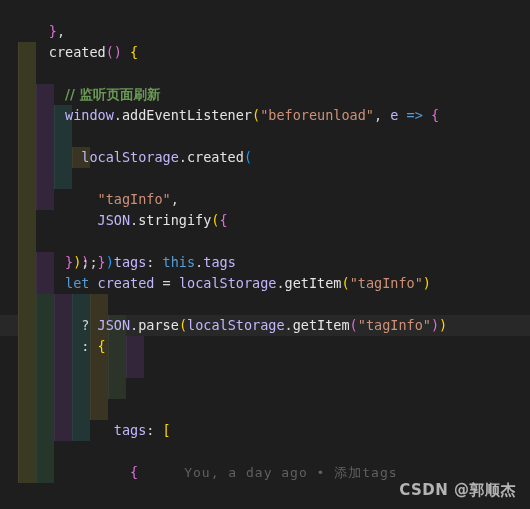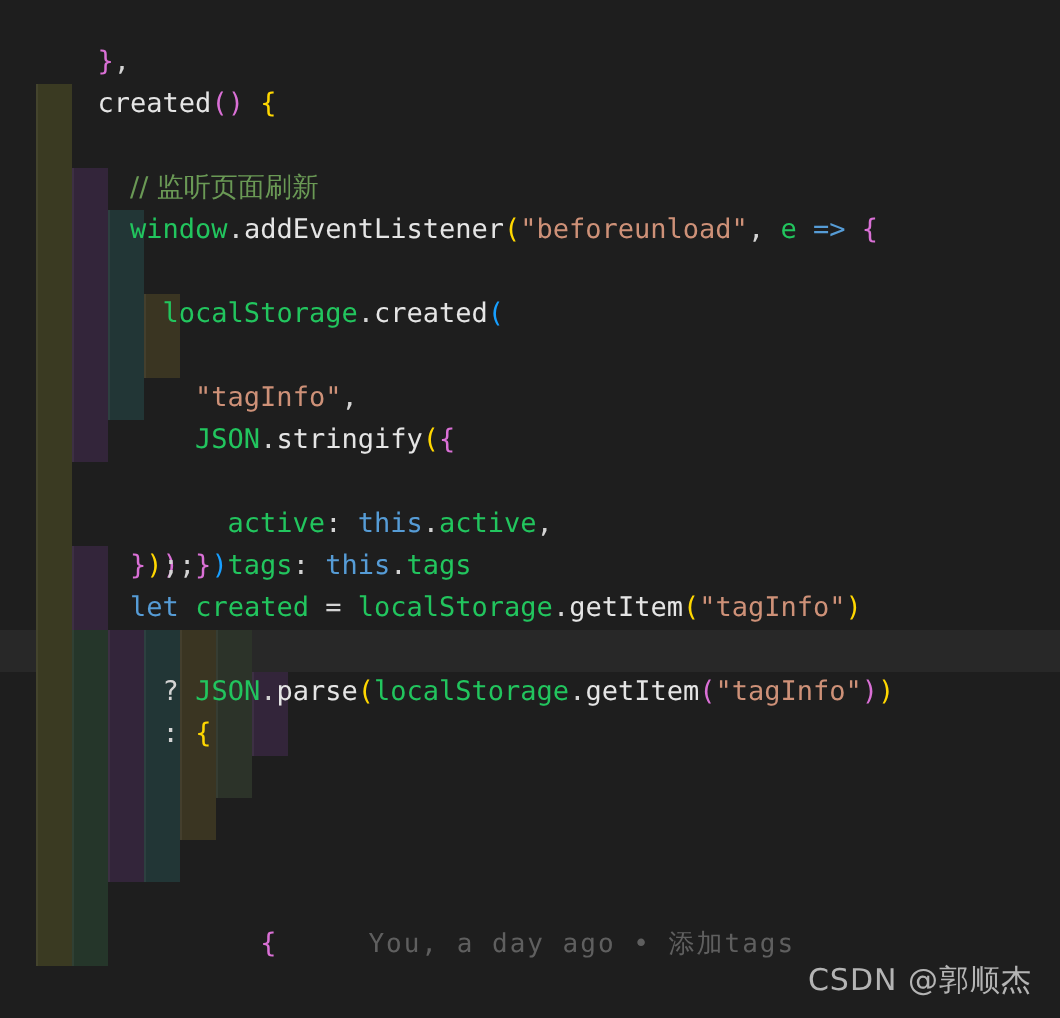--- a/index.html
+++ b/index.html
@@ -31,21 +31,21 @@
   .g2{background:#33253a;}
   .g3{background:#223636;}
   .g4{background:#3a3522;}
   .g5{background:#2c3329;}
   .guide.b{box-shadow:inset 1px 0 0 rgba(255,255,255,.05);}
   .code{position:relative;z-index:2;}
 
   
   .kw      {color:#569cd6;}  
   .fn      {color:#e5e5e5;}  
-  .prop    {color:#22c55e;}  
+  .prop    {color:#c4b5fd;}  
   .str     {color:#ce9178;}  
   .num     {color:#b5cea8;}  
   .com     {color:#6a9955;}  
   .op      {color:#d4d4d4;}  
   .p-y     {color:#ffd700;}  
   .p-m     {color:#da70d6;}  
   .p-b     {color:#179fff;}  
   .arrow   {color:#569cd6;}
 
   .blame{
@@ -55,21 +55,21 @@
     margin-left:46px;
     letter-spacing:1px;
   }
   .watermark{
     position:absolute;right:14px;bottom:9px;
     color:#cfcfcf;opacity:.85;
     font-family:"Liberation Sans","DejaVu Sans",sans-serif;
     font-size:15px;letter-spacing:.5px;
     z-index:20;pointer-events:none;
   }
-  .cn{font-family:"DejaVu Sans","Liberation Sans",sans-serif;}
+  .cn{font-family:"DejaVu Sans","Liberation Sans",sans-serif;font-weight:bold;}
 </style>
 </head>
 <body>
 
 <div id="editor">
 
   <div class="line" style="top:0px">
     <span class="code"><span class="op">&nbsp;&nbsp;</span><span class="p-m">}</span><span class="op">,</span></span>
   </div>
 
@@ -100,27 +100,20 @@
     <span class="code">        <span class="str">"tagInfo"</span><span class="op">,</span></span>
   </div>
 
   <div class="line">
     <span class="guide g0 b" style="left:18px"></span>
     <span class="guide g2 b" style="left:36px"></span>
     <span class="guide g3 b" style="left:54px"></span>
     <span class="code">        <span class="prop">JSON</span><span class="op">.</span><span class="fn">stringify</span><span class="p-y">(</span><span class="p-m">{</span></span>
   </div>
 
-  <div class="line">
-    <span class="guide g0 b" style="left:18px"></span>
-    <span class="guide g2 b" style="left:36px"></span>
-    <span class="guide g3 b" style="left:54px"></span>
-    <span class="guide g4 b" style="left:72px"></span>
-    <span class="code">          <span class="prop">active</span><span class="op">:</span> <span class="kw">this</span><span class="op">.</span><span class="prop">active</span><span class="op">,</span></span>
-  </div>
 
   <div class="line">
     <span class="guide g0 b" style="left:18px"></span>
     <span class="guide g2 b" style="left:36px"></span>
     <span class="guide g3 b" style="left:54px"></span>
     <span class="guide g4 b" style="left:72px"></span>
     <span class="code">          <span class="prop">tags</span><span class="op">:</span> <span class="kw">this</span><span class="op">.</span><span class="prop">tags</span></span>
   </div>
 
   <div class="line">
@@ -152,20 +145,28 @@
     <span class="code">      <span class="op">?</span> <span class="prop">JSON</span><span class="op">.</span><span class="fn">parse</span><span class="p-y">(</span><span class="prop">localStorage</span><span class="op">.</span><span class="fn">getItem</span><span class="p-m">(</span><span class="str">"tagInfo"</span><span class="p-m">)</span><span class="p-y">)</span></span>
   </div>
 
   <div class="line">
     <span class="guide g0 b" style="left:18px"></span>
     <span class="guide g2 b" style="left:36px"></span>
     <span class="code">      <span class="op">:</span> <span class="p-y">{</span></span>
   </div>
 
 
+  <div class="line">
+    <span class="guide g0 b" style="left:18px"></span>
+    <span class="guide g1 b" style="left:36px"></span>
+    <span class="guide g2 b" style="left:54px"></span>
+    <span class="guide g3 b" style="left:72px"></span>
+    <span class="guide g4 b" style="left:90px"></span>
+    <span class="code">          <span class="prop">tags</span><span class="op">:</span> <span class="p-y">[</span></span>
+  </div>
 
   <div class="line highlight">
     <span class="guide g0 b" style="left:18px"></span>
     <span class="guide g1 b" style="left:36px"></span>
     <span class="guide g2 b" style="left:54px"></span>
     <span class="guide g3 b" style="left:72px"></span>
     <span class="guide g4 b" style="left:90px"></span>
     <span class="guide g5 b" style="left:108px"></span>
     <span class="code">            <span class="p-m">{</span><span class="blame">You, a day ago • 添加tags</span></span>
   </div>

